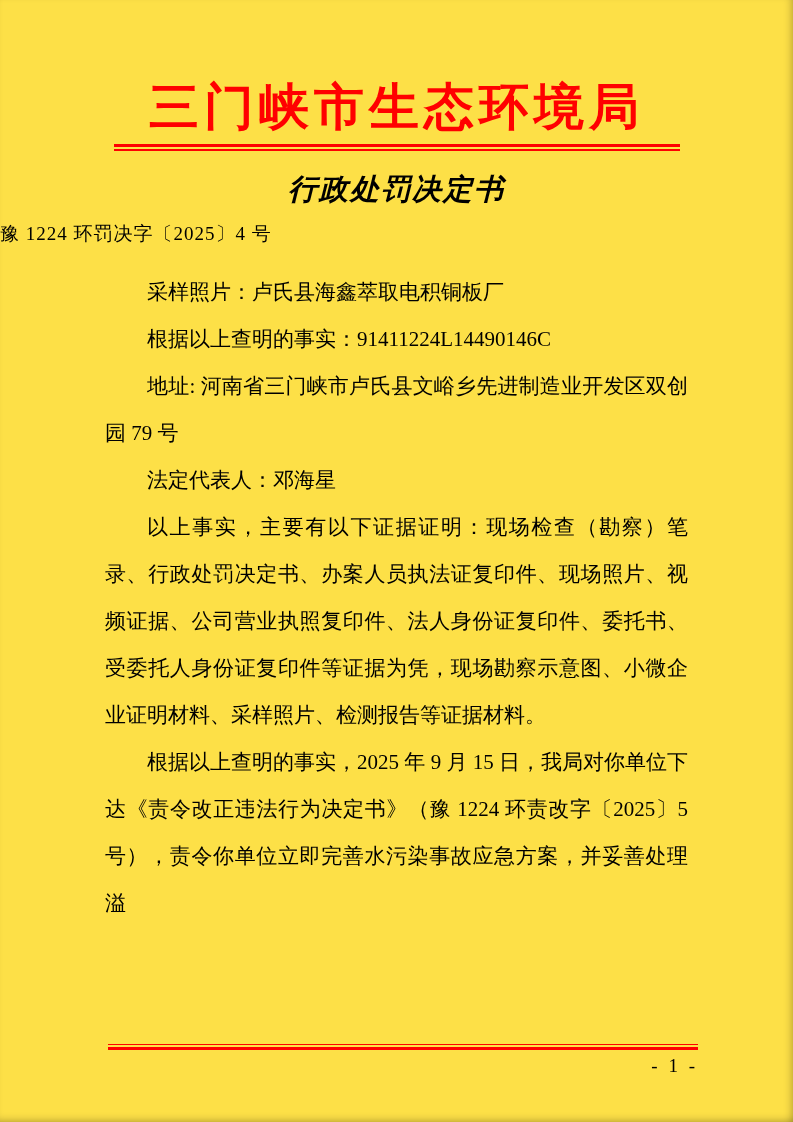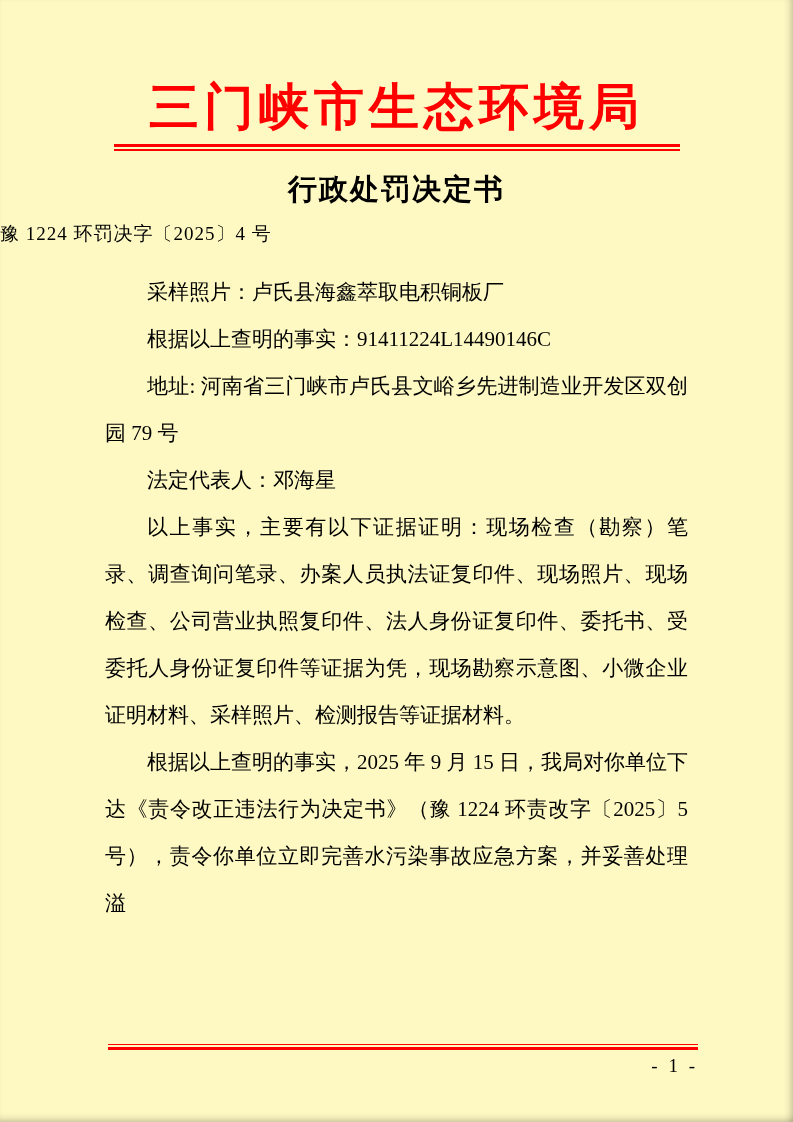--- a/index.html
+++ b/index.html
@@ -5,21 +5,21 @@
   html, body {
     margin: 0;
     padding: 0;
     background: #e8e8e8;
   }
   .page {
     position: relative;
     width: 793px;
     height: 1122px;
     margin: 0 auto;
-    background: #fef9c3;
+    background: #fde047;
     overflow: hidden;
     box-shadow: inset -7px 0 8px -6px rgba(0,0,0,0.28),
                 inset 0 -7px 8px -6px rgba(0,0,0,0.28);
     font-family: "Liberation Serif", "DejaVu Serif", serif;
     color: #000000;
   }
 
   
   .letterhead {
     margin-top: 76px;
@@ -42,20 +42,21 @@
 
   
   .doc-title {
     margin: 20px 0 0 0;
     text-align: center;
     font-size: 29px;
     line-height: 36px;
     font-weight: bold;
     letter-spacing: 2px;
     font-family: "Liberation Serif", "DejaVu Serif", serif;
+    font-style: italic;
   }
   .doc-number {
     margin-top: 14px;
     text-align: left;
     font-size: 19px;
     line-height: 26px;
     letter-spacing: 1px;
     font-family: "Liberation Serif", "DejaVu Serif", serif;
   }
 
@@ -119,21 +120,21 @@
   <div class="doc-number">豫 1224 环罚决字〔2025〕4 号</div>
 
   <div class="body-text">
     <p>采样照片：卢氏县海鑫萃取电积铜板厂</p>
     <p>根据以上查明的事实：91411224L14490146C</p>
     <p>地址: 河南省三门峡市卢氏县文峪乡先进制造业开发区双创园 79 号</p>
     <p>法定代表人：邓海星</p>
 
 
 
-    <p>以上事实，主要有以下证据证明：现场检查（勘察）笔录、调查询问笔录、办案人员执法证复印件、现场照片、现场检查、公司营业执照复印件、法人身份证复印件、委托书、受委托人身份证复印件等证据为凭，现场勘察示意图、小微企业证明材料、采样照片、检测报告等证据材料。</p>
+    <p>以上事实，主要有以下证据证明：现场检查（勘察）笔录、行政处罚决定书、办案人员执法证复印件、现场照片、视频证据、公司营业执照复印件、法人身份证复印件、委托书、受委托人身份证复印件等证据为凭，现场勘察示意图、小微企业证明材料、采样照片、检测报告等证据材料。</p>
 
     <p>根据以上查明的事实，2025 年 9 月 15 日，我局对你单位下达《责令改正违法行为决定书》（豫 1224 环责改字〔2025〕5 号），责令你单位立即完善水污染事故应急方案，并妥善处理溢</p>
   </div>
 
   <div class="rule-footer"></div>
 
   <div class="page-number">- 1 -</div>
 
 </div>
 

